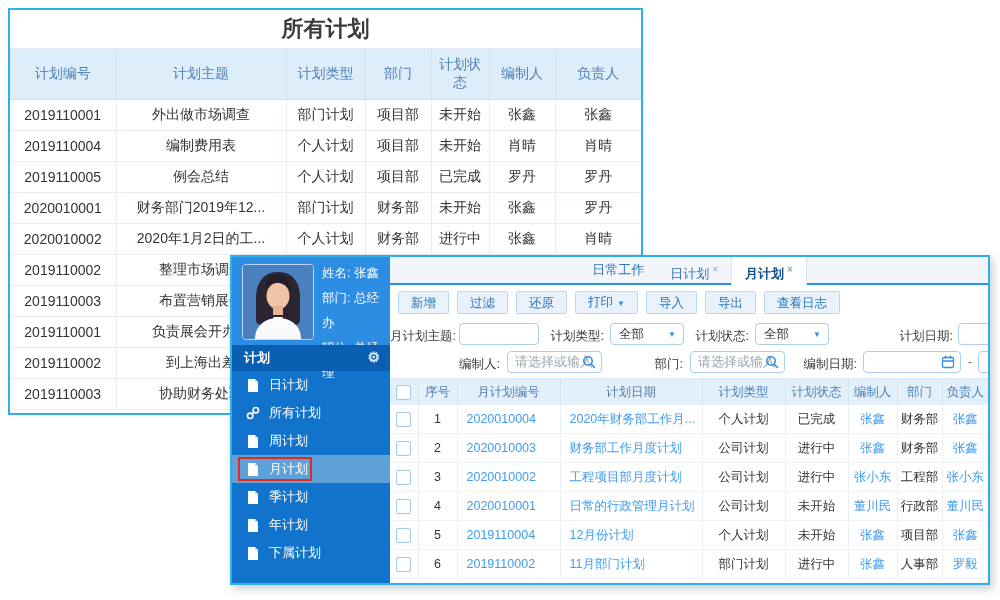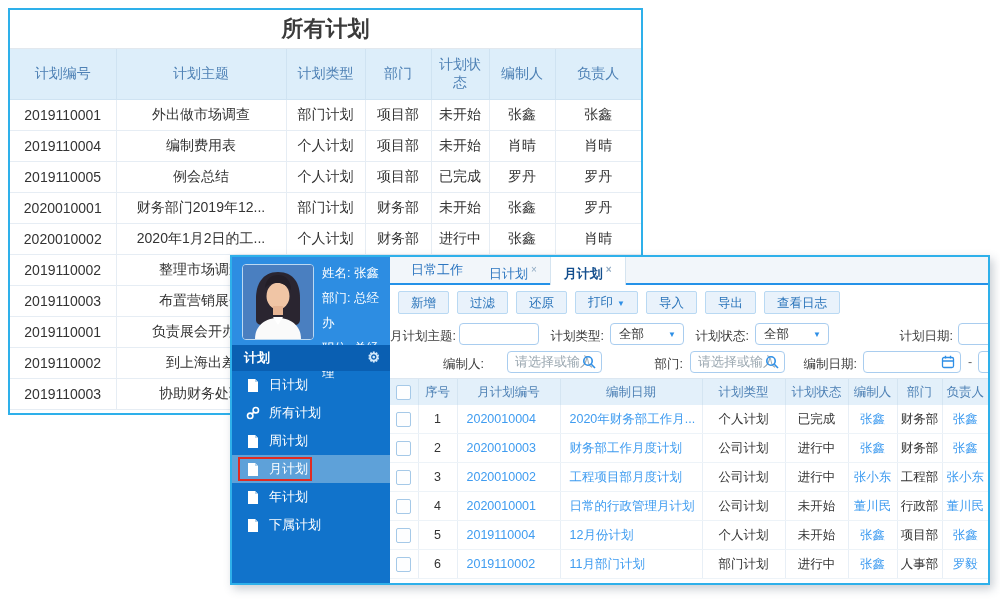--- a/index.html
+++ b/index.html
@@ -37,21 +37,21 @@
   .nav-item{height:28px;display:flex;align-items:center;padding-left:14px;color:#fff;
             font-size:13px;gap:9px;position:relative;cursor:pointer;}
   .nav-item.selected{background:#5ea1d9;}
   .nav-ic{display:inline-flex;width:14px;justify-content:center;}
   .annotation{position:absolute;left:6px;top:2px;width:70px;height:20px;
               border:2px solid #e02b22;pointer-events:none;}
 
   
   .main{flex:1;display:flex;flex-direction:column;min-width:0;overflow:hidden;background:#fff;}
   .tabbar{height:26px;background:#f2f6fa;border-bottom:2px solid #2492e8;display:flex;
-          padding-left:8px;align-items:flex-end;flex-shrink:0;}
+          padding-left:8px;align-items:flex-end;flex-shrink:0;justify-content:center;}
   .tab{padding:0 13px;height:26px;line-height:26px;font-size:13px;color:#2d76c0;cursor:pointer;}
   .tab .x{color:#8fa9c2;font-size:10px;margin-left:3px;vertical-align:5px;}
   .tab.active{background:#fff;color:#144f8e;font-weight:bold;border:1px solid #d5e4f0;
               border-bottom:none;margin-bottom:-2px;height:28px;}
   .toolbar{padding:6px 0 4px 8px;display:flex;gap:8px;flex-shrink:0;}
   .btn{background:#e9f2fb;border:1px solid #b9d9f3;color:#2a74ba;border-radius:2px;
        font-size:12.5px;padding:0 12px;height:23px;line-height:20px;cursor:pointer;
        font-family:inherit;white-space:nowrap;}
   .btn .caret{font-size:8px;color:#2e8fe6;margin-left:4px;}
 
@@ -265,20 +265,29 @@
           <span>月计划</span>
           <span class="annotation"></span>
         </div>
         <div class="nav-item">
           <span class="nav-ic">
             <svg width="12" height="13" viewBox="0 0 12 13">
               <path d="M1 0h7l3 3v10H1z" fill="#fff"></path>
               <path d="M8 0v3h3z" fill="#b9d4ea"></path>
             </svg>
           </span>
+          <span>季计划</span>
+        </div>
+        <div class="nav-item">
+          <span class="nav-ic">
+            <svg width="12" height="13" viewBox="0 0 12 13">
+              <path d="M1 0h7l3 3v10H1z" fill="#fff"></path>
+              <path d="M8 0v3h3z" fill="#b9d4ea"></path>
+            </svg>
+          </span>
           <span>年计划</span>
         </div>
         <div class="nav-item">
           <span class="nav-ic">
             <svg width="12" height="13" viewBox="0 0 12 13">
               <path d="M1 0h7l3 3v10H1z" fill="#fff"></path>
               <path d="M8 0v3h3z" fill="#b9d4ea"></path>
             </svg>
           </span>
           <span>下属计划</span>
@@ -312,21 +321,21 @@
         <span class="sel-caret">▼</span>
       </div>
       <span class="f-label" style="left:301px;top:10px;width:58px">计划状态:</span>
       <div class="f-box" style="left:365px;top:5px;width:72px">
         <span class="sel-val">全部</span>
         <span class="sel-caret">▼</span>
       </div>
       <span class="f-label" style="left:503px;top:10px;width:60px">计划日期:</span>
       <input class="f-input" style="left: 568px; top: 5px; width: 70px;">
 
-      <span class="f-label" style="left:36px;top:38px;width:58px">编制人:</span>
+      <span class="f-label" style="left:52px;top:38px;width:58px">编制人:</span>
       <div class="f-box" style="left:117px;top:33px;width:93px">
         <span class="ph">请选择或输入</span>
         <span class="in-ic">
           <svg width="14" height="14" viewBox="0 0 14 14" fill="none" stroke="#2e8fe6" stroke-width="1.6">
               <circle cx="6" cy="6" r="4.2"></circle>
               <path d="M9.3 9.3 L13 13"></path>
             </svg>
         </span>
       </div>
       <span class="f-label" style="left:247px;top:38px;width:46px">部门:</span>
@@ -363,21 +372,21 @@
             <col style="width:63px">
             <col style="width:49px">
             <col style="width:45px">
             <col>
         </colgroup>
         <thead>
             <tr id="fg-hrow">
               <th><span class="cb"></span></th>
               <th>序号</th>
               <th>月计划编号</th>
-              <th>编制日期</th>
+              <th>计划日期</th>
               <th>计划类型</th>
               <th>计划状态</th>
               <th>编制人</th>
               <th>部门</th>
               <th>负责人</th>
             </tr>
           </thead>
         <tbody id="fg-tbody">
             <tr>
               <td><span class="cb"></span></td>

